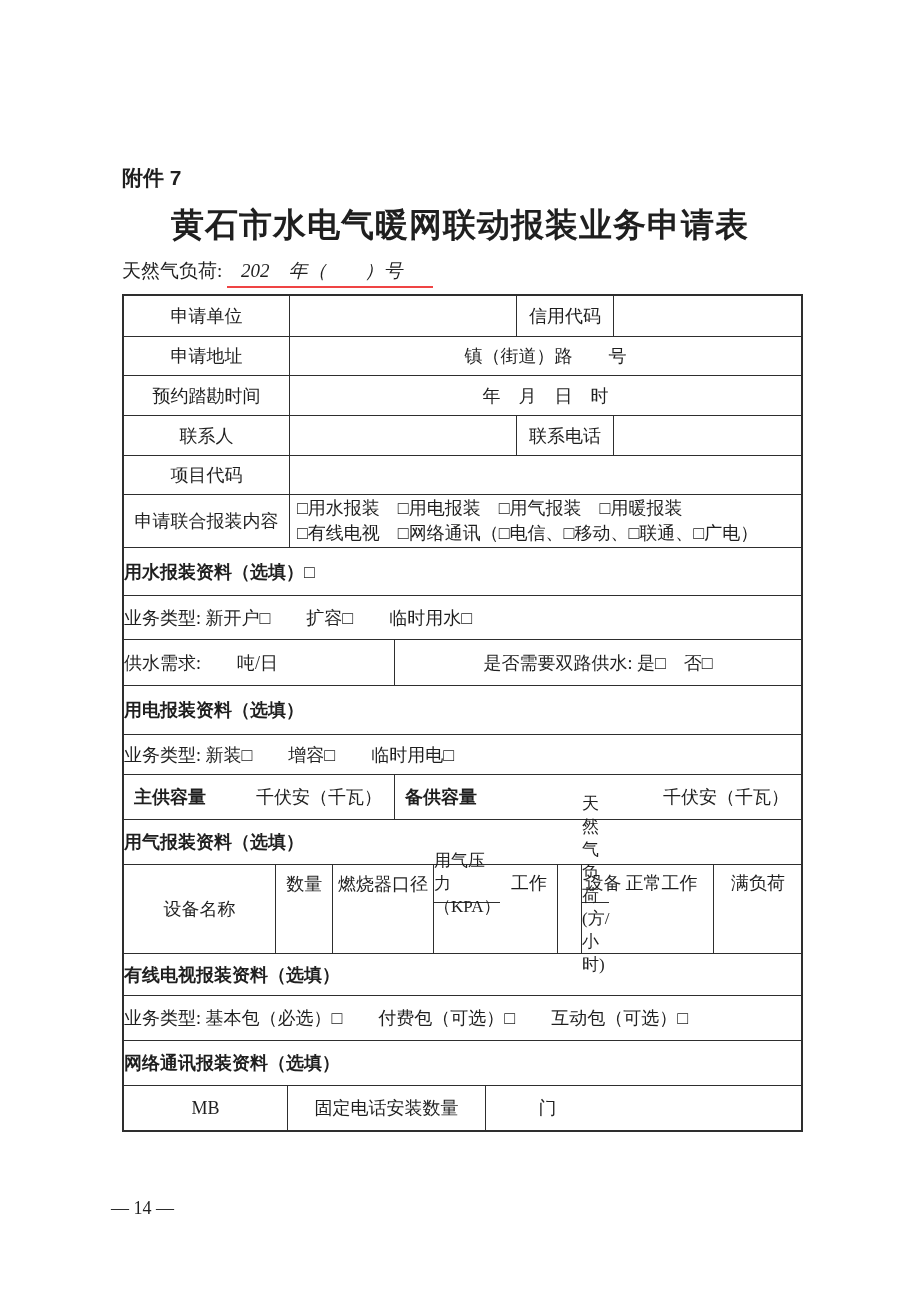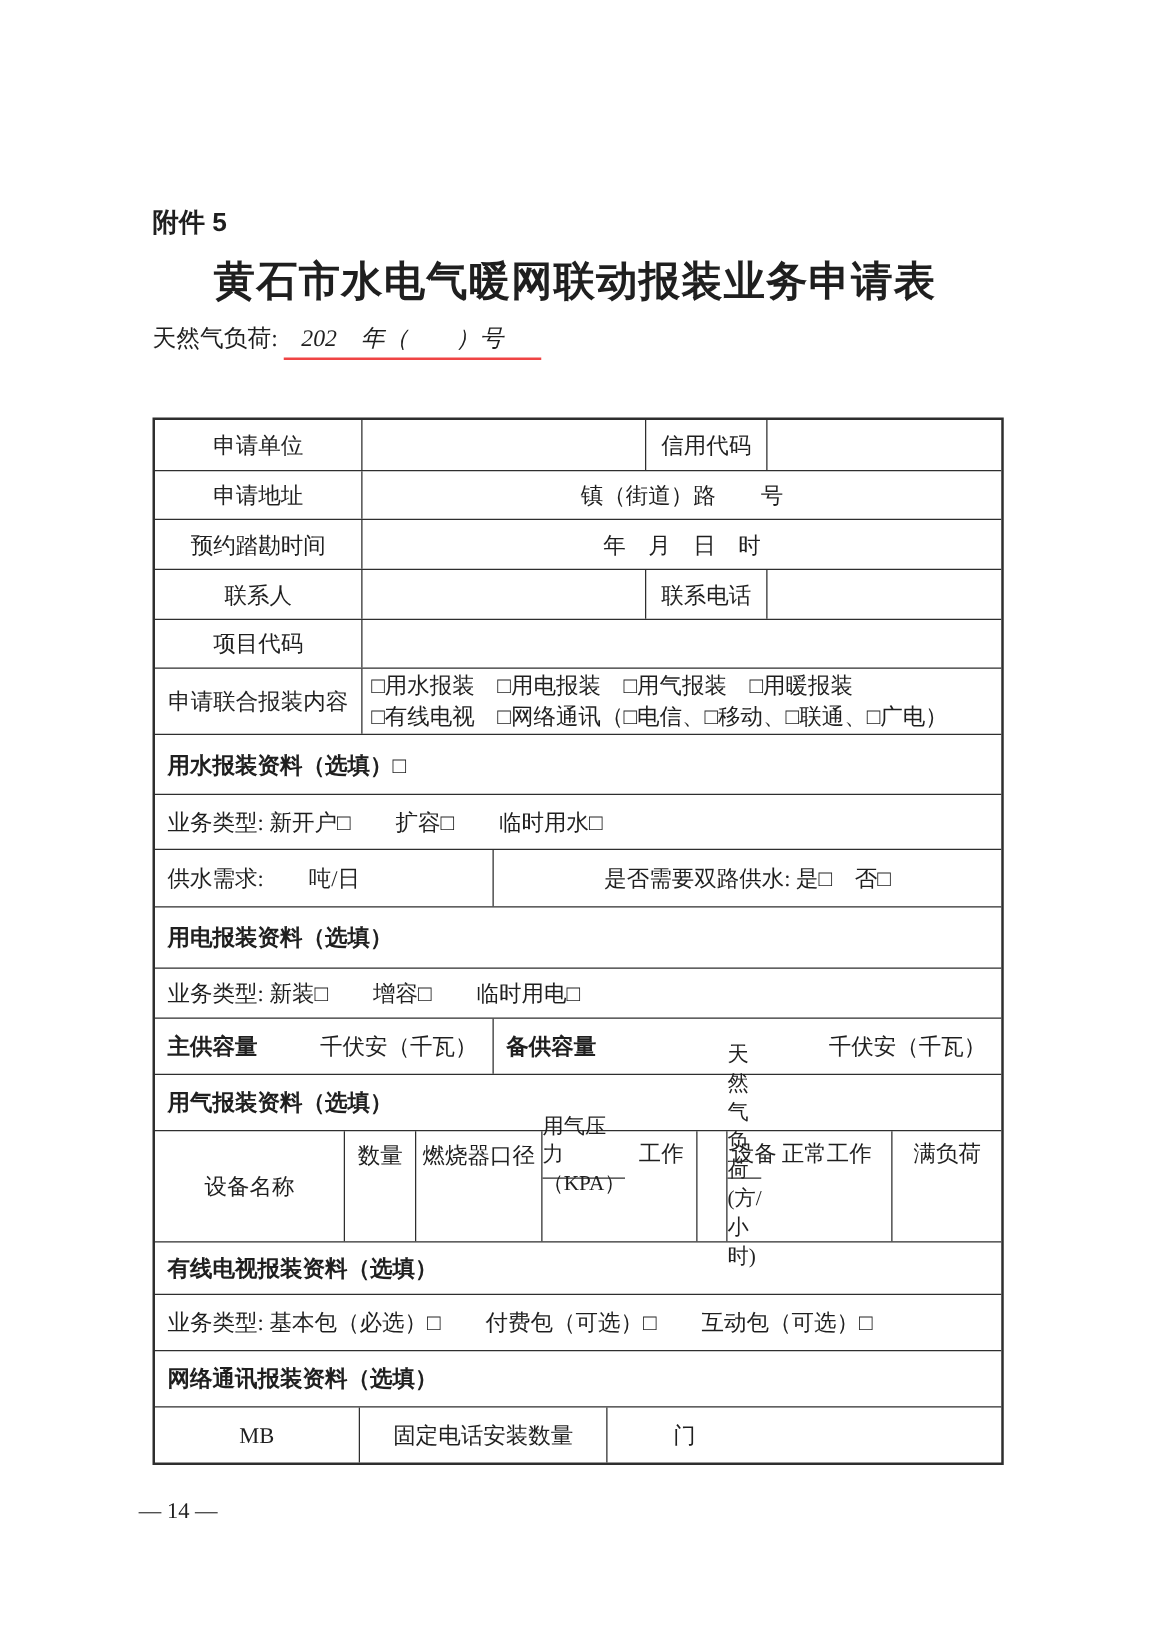--- a/index.html
+++ b/index.html
@@ -13,48 +13,48 @@
   .attachment{position:absolute;left:122px;top:164px;font-size:21px;
     font-family:"Liberation Sans","DejaVu Sans",sans-serif;font-weight:bold;}
   .title{position:absolute;left:0;top:203px;width:920px;text-align:center;
     font-size:33px;font-weight:bold;letter-spacing:1px;
     font-family:"Liberation Sans","DejaVu Sans",sans-serif;}
   .serial{position:absolute;left:122px;top:258px;font-size:19px;}
   .serial .u{display:inline-block;border-bottom:2px solid #ef4444;
     padding:0 30px 2px 14px;min-width:150px;font-style:italic;}
 
   .tbl{position:absolute;left:122px;top:294px;width:677px;
-    border:2px solid #2e2e2e;box-sizing:content-box;font-size:18px;margin-top:40px;}
+    border:2px solid #2e2e2e;box-sizing:content-box;font-size:18px;}
   .row{display:flex;border-top:1px solid #2e2e2e;box-sizing:border-box;align-items:stretch;}
   .row:first-child{border-top:none;}
   .c{box-sizing:border-box;border-left:1px solid #2e2e2e;
      display:flex;align-items:center;justify-content:center;text-align:center;}
   .c:first-child{border-left:none;}
-  .c.left{justify-content:flex-start;text-align:left;padding-left:10px;}
+  .c.left{justify-content:flex-start;text-align:left;}
   .c.between{justify-content:space-between;text-align:left;padding:0 12px 0 10px;}
   .sect{font-weight:bold;font-family:"Liberation Sans","DejaVu Sans",sans-serif;font-size:18px;}
   .joint{flex-direction:column;align-items:flex-start;justify-content:center;
      padding-left:7px;line-height:25px;}
   .topalign{align-items:flex-start;padding-top:7px;}
   .gascol{box-sizing:border-box;border-left:1px solid #2e2e2e;display:flex;flex-direction:row;}
   .gashead{box-sizing:border-box;height:38px;border-bottom:1px solid #2e2e2e;
      display:flex;align-items:center;justify-content:center;font-size:17px;}
   .gassub{flex:1;display:flex;}
   .gassub .sc{box-sizing:border-box;display:flex;justify-content:center;
      align-items:flex-start;padding-top:6px;}
   .gassub .sc + .sc{border-left:1px solid #2e2e2e;}
 
   .pagenum{position:absolute;left:111px;top:1198px;font-size:18px;}
 </style>
 </head>
 <body>
 
 <div class="page">
 
-  <div class="attachment">附件 5</div>
+  <div class="attachment">附件 7</div>
   <div class="title">黄石市水电气暖网联动报装业务申请表</div>
 
   <div class="serial">
     <span>天然气负荷:</span>
     <span class="u">202　年（　　）号</span>
   </div>
 
   <div class="tbl">
 
     <div class="row" style="height:40px">

